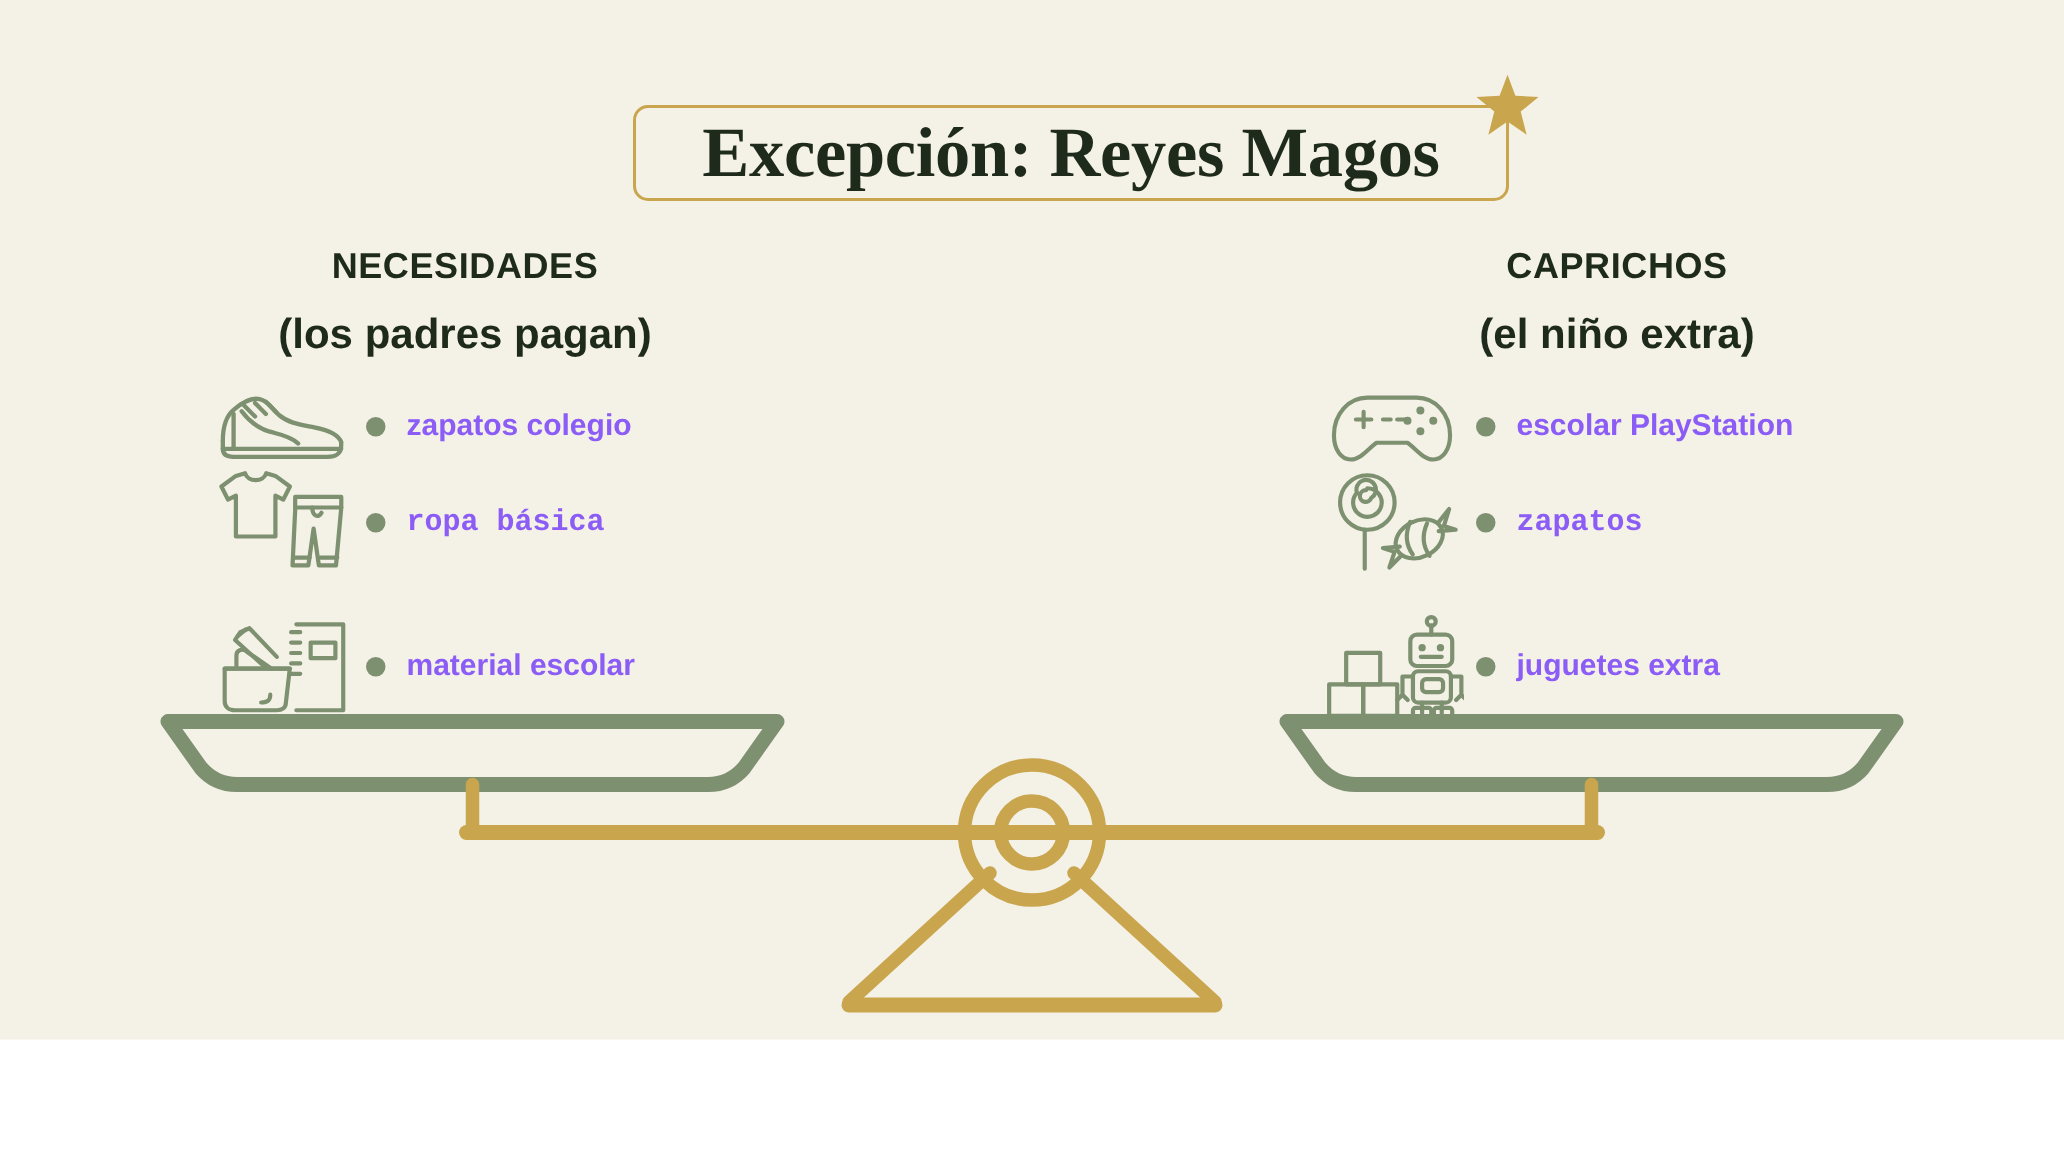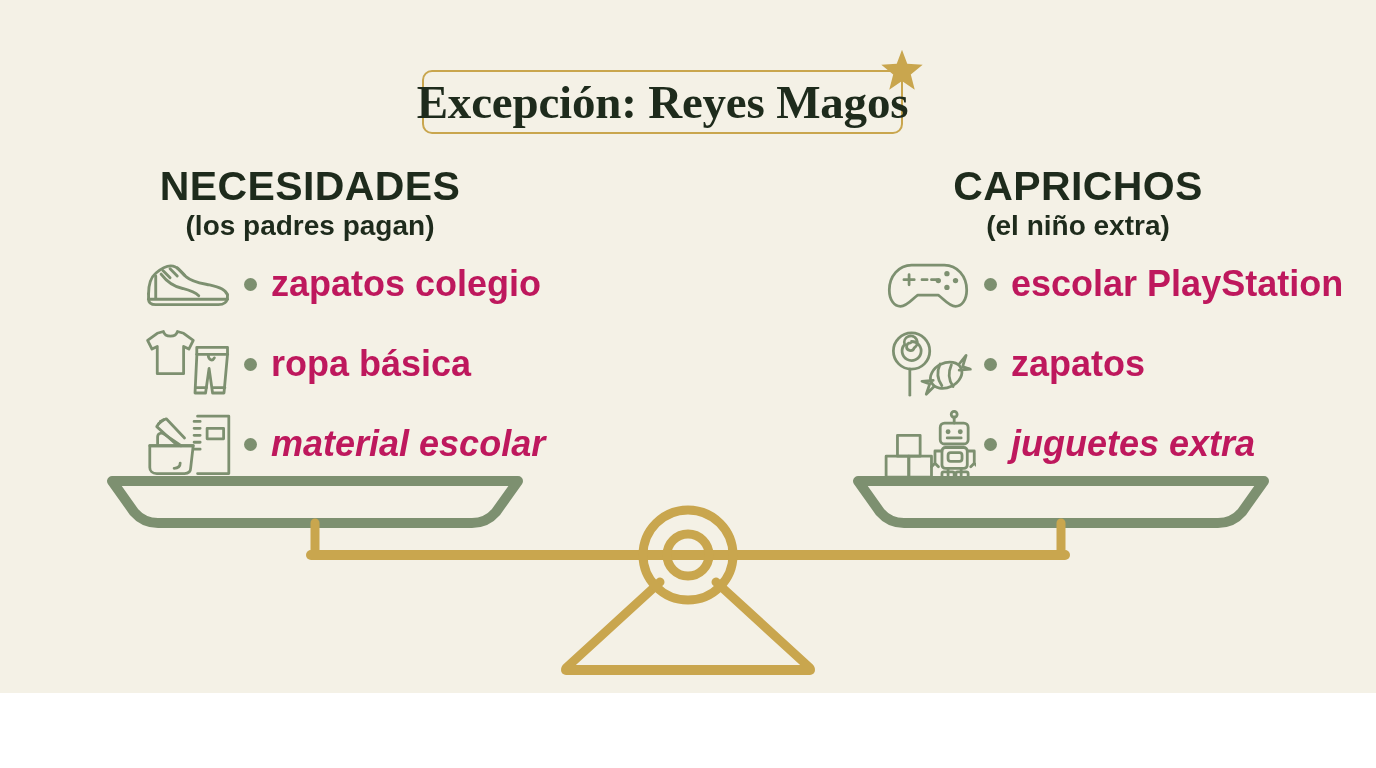--- a/index.html
+++ b/index.html
@@ -29,21 +29,21 @@
     width: 1376px;
     height: 693px;
     background: #f4f1e6;
   }
 
   
   #title-wrap {
     position: absolute;
     left: 422px;
     top: 70px;
-    width: 481px;
+    width: 584px;
     height: 64px;
   }
   #title-box {
     position: absolute;
     left: 0; top: 0;
     width: 100%;
     height: 100%;
     box-sizing: border-box;
     border: 2px solid #c9a64e;
     border-radius: 10px;
@@ -74,29 +74,29 @@
 
   
   .col-head {
     position: absolute;
     text-align: center;
     color: #1e2b1c;
     line-height: 1.06;
   }
   .col-head .h-main {
     display: block;
-    font-size: 41px;
+    font-size: 24px;
     font-weight: 700;
     letter-spacing: 0.4px;
   }
   .col-head .h-sub {
     display: block;
     font-size: 28px;
     font-weight: 700;
-    margin-top: 3px;
+    margin-top: 18px;
   }
   #head-left  { left: 110px; top: 165px; width: 400px; }
   #head-right { left: 878px; top: 165px; width: 400px; }
 
   
   .item-row {
     position: absolute;
     display: flex;
     align-items: center;
     height: 72px;
@@ -111,31 +111,31 @@
   }
   .item-bullet {
     width: 13px;
     height: 13px;
     border-radius: 50%;
     background: #7d9070;
     flex: 0 0 13px;
     margin: 0 14px 0 8px;
   }
   .item-label {
-    font-size: 36px;
+    font-size: 20px;
     font-weight: 600;
-    color: #be185d;
+    color: #8b5cf6;
     white-space: nowrap;
   }
 
   #items-left  { position: absolute; left: 140px; top: 248px; }
   #items-right { position: absolute; left: 880px; top: 248px; }
   .item-row.r0 { top: 0px; }
-  .item-row.r1 { top: 80px; }
-  .item-row.r2 { top: 160px; font-style: italic; }
+  .item-row.r1 { top: 64px; font-family: Liberation Mono, monospace; }
+  .item-row.r2 { top: 160px; }
 
   
   #scale {
     position: absolute;
     left: 0;
     top: 460px;
     width: 1376px;
     height: 233px;
   }
 </style>

